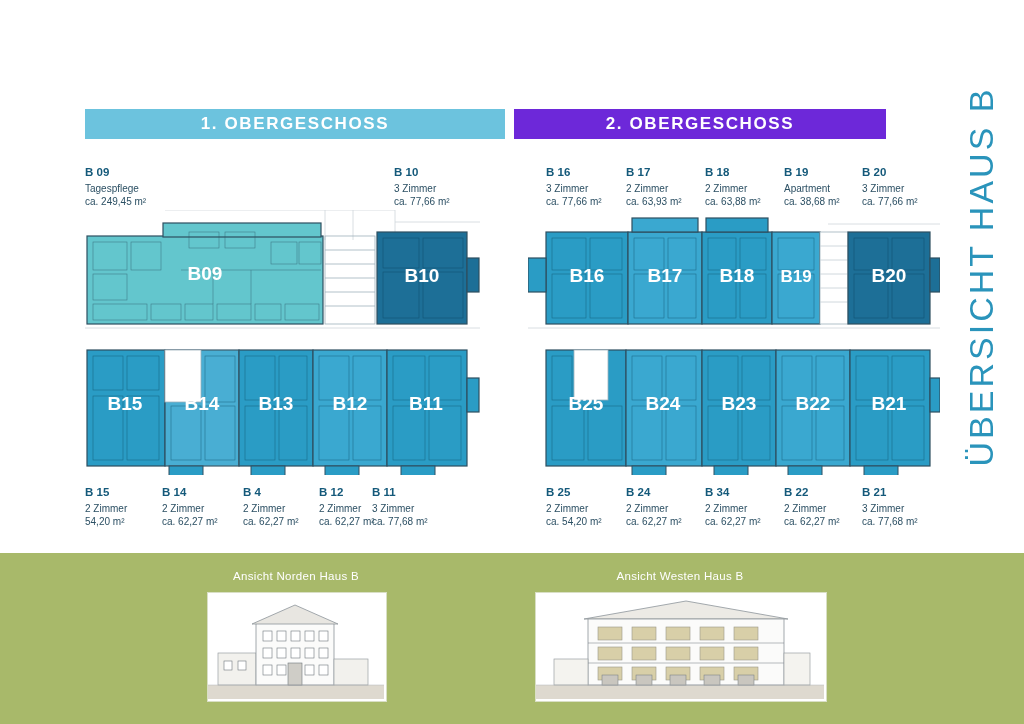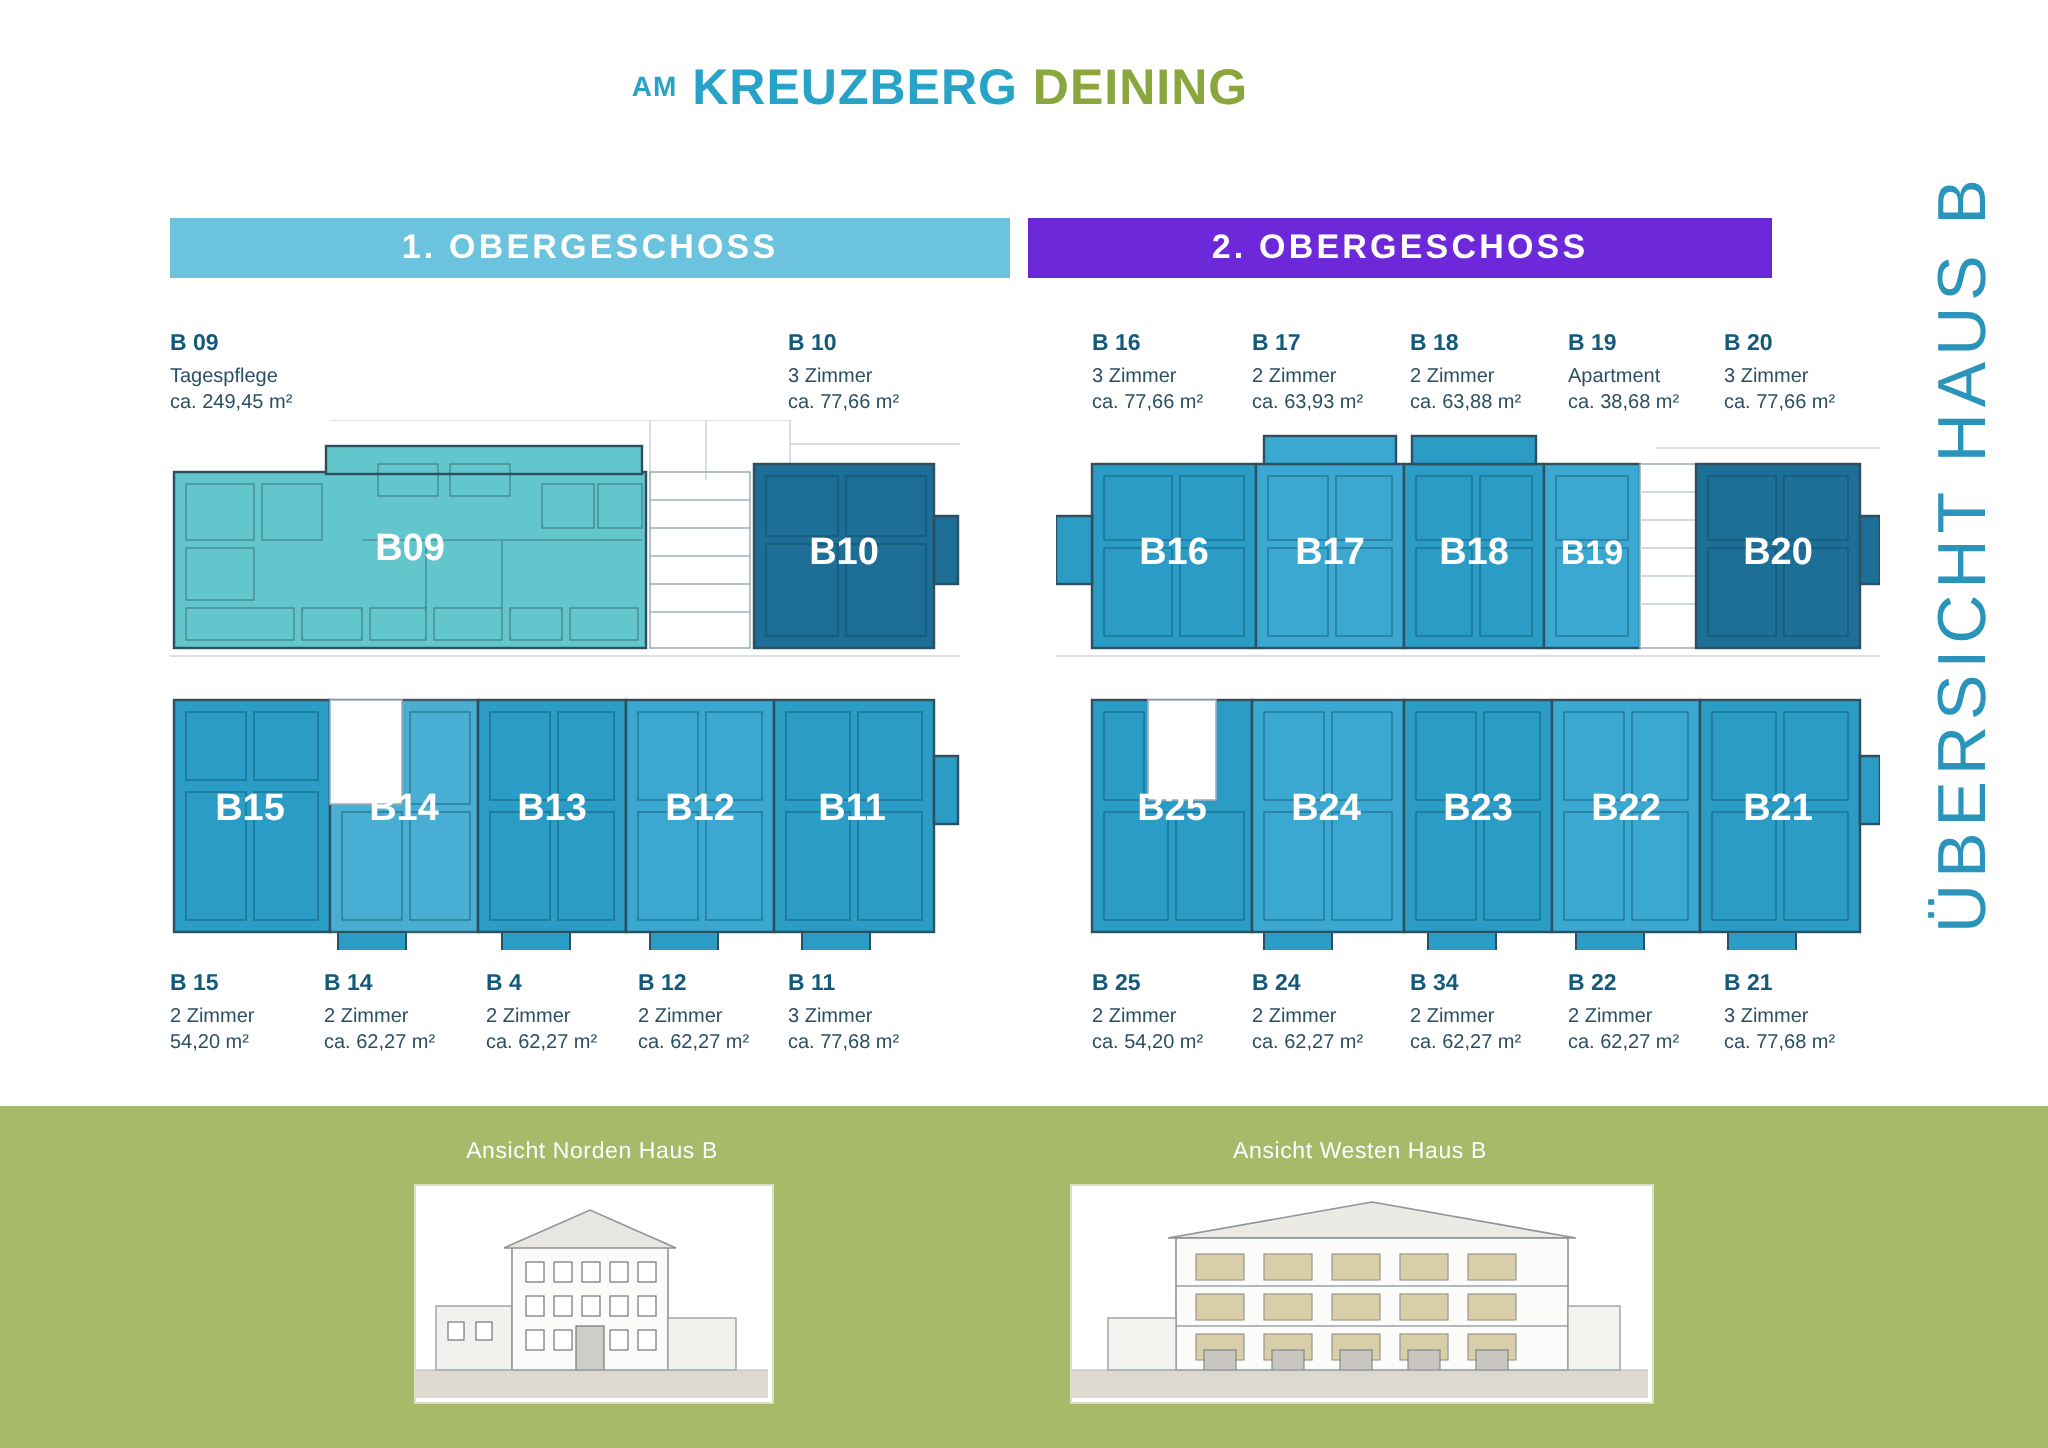--- a/index.html
+++ b/index.html
@@ -134,25 +134,20 @@
     background: #ffffff;
     border: 1px solid #d9dfc5;
   }
   #elev-north { left: 207px; top: 592px; width: 178px; height: 108px; }
   #elev-west  { left: 535px; top: 592px; width: 290px; height: 108px; }
 </style>
 </head>
 <body>
 
 <div class="logo-block">
-  <div class="logo-line1">
-    <span class="logo-am">AM</span>
-    <span class="logo-kreuzberg">KREUZBERG</span>
-    <span class="logo-deining">DEINING</span>
-  </div>
 </div>
 
 <div class="side-title">
   <span>ÜBERSICHT HAUS B</span>
 </div>
 
 <div class="floor-header" id="og1-header">1. OBERGESCHOSS</div>
 <div class="floor-header" id="og2-header">2. OBERGESCHOSS</div>
 
 <div class="unit-label" style="left:85px; top:166px;">
@@ -179,21 +174,21 @@
 <div class="unit-label" style="left:243px; top:486px;">
   <span class="code">B 4</span>
   <span>2 Zimmer</span><br>
   <span>ca. 62,27 m²</span>
 </div>
 <div class="unit-label" style="left:319px; top:486px;">
   <span class="code">B 12</span>
   <span>2 Zimmer</span><br>
   <span>ca. 62,27 m²</span>
 </div>
-<div class="unit-label" style="left:394px; top:486px;">
+<div class="unit-label" style="left:372px; top:486px;">
   <span class="code">B 11</span>
   <span>3 Zimmer</span><br>
   <span>ca. 77,68 m²</span>
 </div>
 
 <div class="unit-label" style="left:546px; top:166px;">
   <span class="code">B 16</span>
   <span>3 Zimmer</span><br>
   <span>ca. 77,66 m²</span>
 </div>

